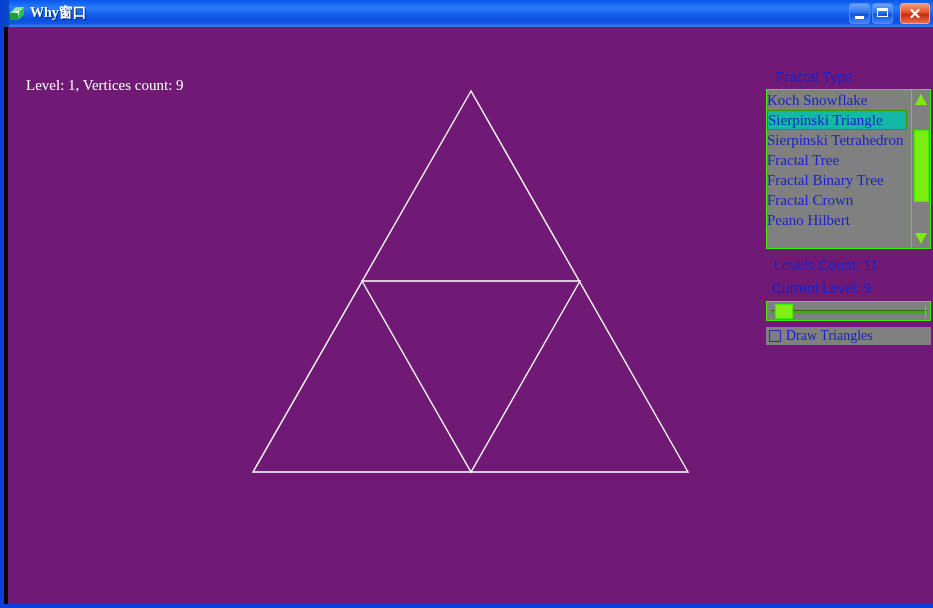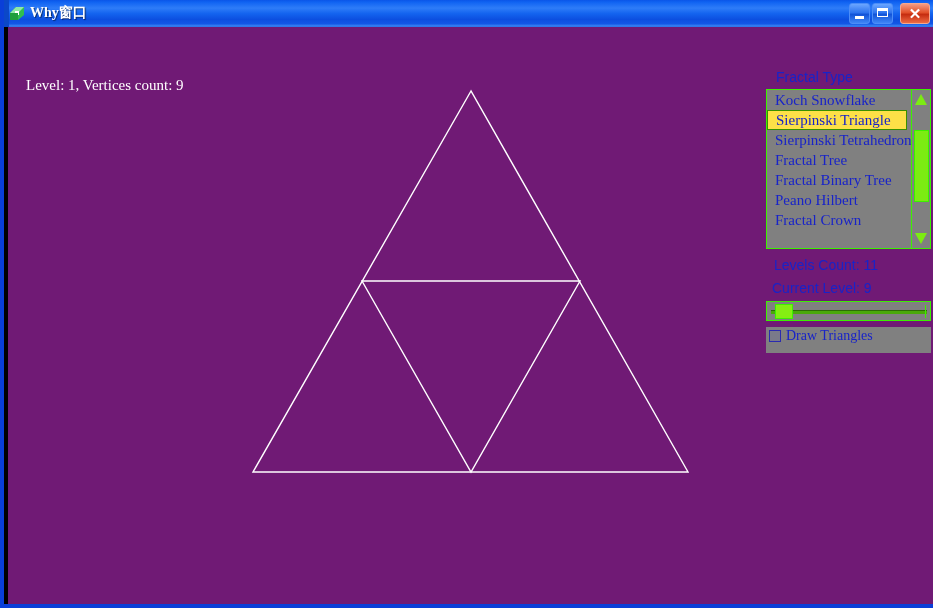--- a/index.html
+++ b/index.html
@@ -151,29 +151,29 @@
     height: 160px;
     background: #808080;
     border: 1px solid #3cf000;
     box-sizing: border-box;
     overflow: hidden;
   }
   .list-item {
     position: relative;
     height: 20px;
     line-height: 20px;
-    padding-left: 8px;
+    padding-left: 0;
     font-family: "Liberation Serif", serif;
     font-size: 15px;
     color: #1823c8;
     white-space: nowrap;
     box-sizing: border-box;
   }
   .list-item.selected {
-    background: #fde047;
+    background: #14b8a6;
     border: 1px solid #3a8f00;
     width: 140px;
     box-sizing: border-box;
     line-height: 18px;
   }
 
   #list-scrollbar {
     position: absolute;
     right: 0; top: 0;
     width: 19px;
@@ -248,21 +248,21 @@
     right: 4px; top: 3px;
     width: 1px; height: 13px;
     background: #3cf000;
   }
 
   
   #draw-triangles-row {
     position: absolute;
     left: 6px; top: 300px;
     width: 165px;
-    height: 26px;
+    height: 18px;
     background: #808080;
   }
   #draw-triangles-box {
     position: absolute;
     left: 3px; top: 3px;
     width: 12px; height: 12px;
     background: #7a7a8a;
     border: 1px solid #2b2bb0;
     box-sizing: border-box;
   }
@@ -319,22 +319,22 @@
     <div id="control-panel">
 
       <div class="panel-label" id="fractal-type-label">Fractal Type</div>
 
       <div id="fractal-list">
         <div class="list-item">Koch Snowflake</div>
         <div class="list-item selected">Sierpinski Triangle</div>
         <div class="list-item">Sierpinski Tetrahedron</div>
         <div class="list-item">Fractal Tree</div>
         <div class="list-item">Fractal Binary Tree</div>
+        <div class="list-item">Fractal Crown</div>
         <div class="list-item">Peano Hilbert</div>
-        <div class="list-item">Fractal Crown</div>
 
         <div id="list-scrollbar">
           <div class="sb-arrow" id="sb-up">
             <span class="tri-up"></span>
           </div>
           <div id="sb-thumb"></div>
           <div class="sb-arrow" id="sb-down">
             <span class="tri-down"></span>
           </div>
         </div>

